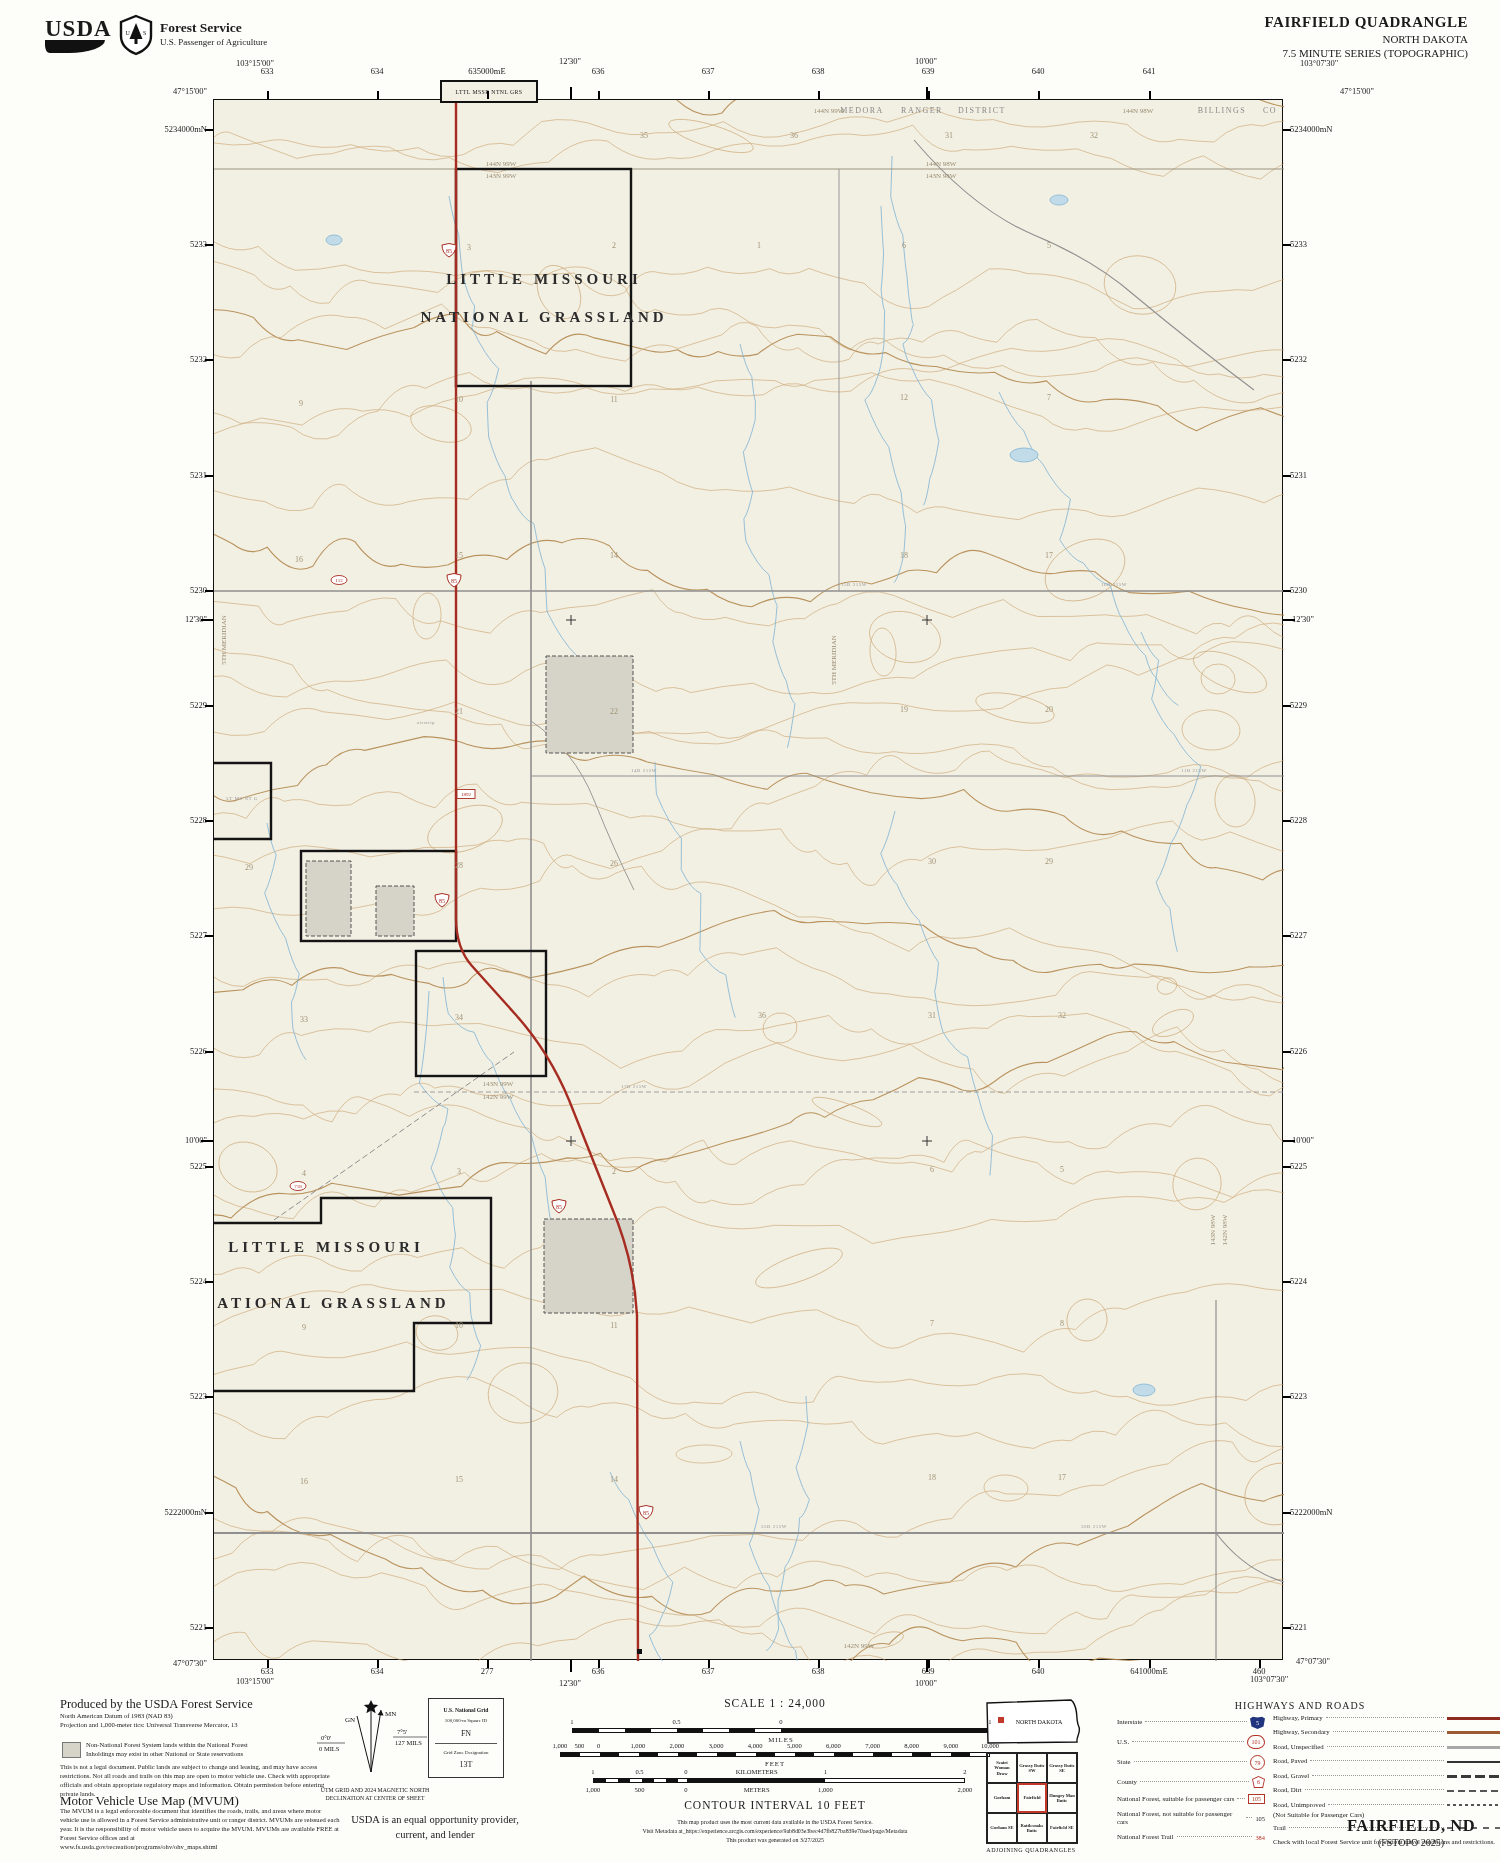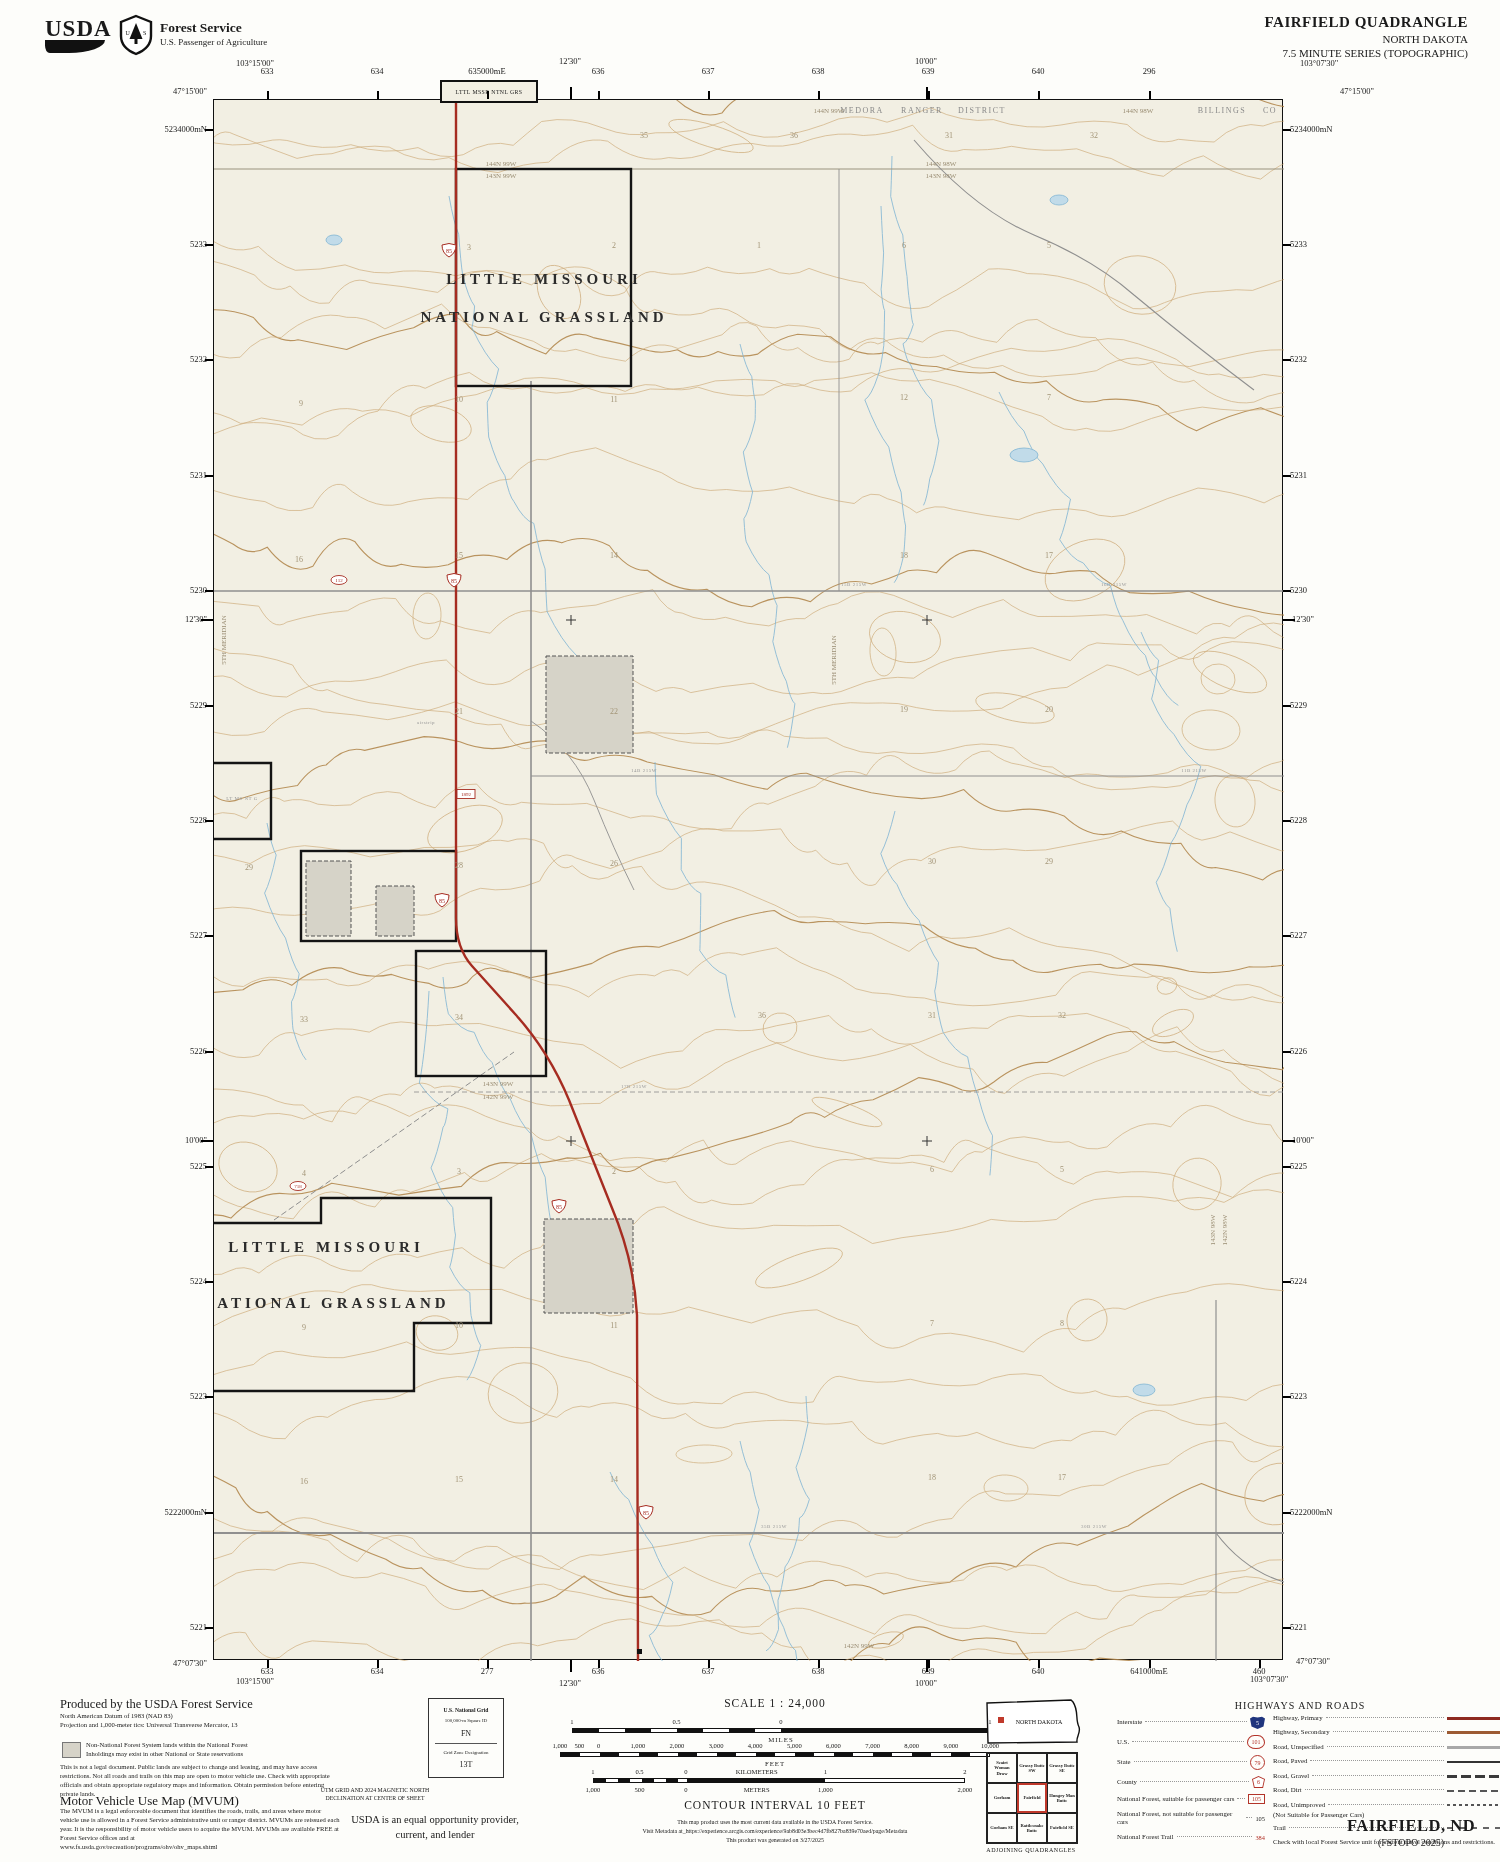--- a/index.html
+++ b/index.html
@@ -386,20 +386,37 @@
   <div class="swatch" style="left:62px;top:1742px;"></div>
   <div class="abs f-small" style="left:86px;top:1741px;width:260px;">
     <div>Non-National Forest System lands within the National Forest</div>
     <div>Inholdings may exist in other National or State reservations</div>
   </div>
   <div class="abs f-small" style="left:60px;top:1763px;width:280px;">This is not a legal document. Public lands are subject to change and leasing, and may have access restrictions. Not all roads and trails on this map are open to motor vehicle use. Check with appropriate officials and obtain appropriate regulatory maps and information. Obtain permission before entering private lands.</div>
   <div class="abs" style="left:60px;top:1793px;font-size:13px;">Motor Vehicle Use Map (MVUM)</div>
   <div class="abs f-small" style="left:60px;top:1807px;width:280px;">The MVUM is a legal enforceable document that identifies the roads, trails, and areas where motor vehicle use is allowed in a Forest Service administrative unit or ranger district. MVUMs are reissued each year. It is the responsibility of motor vehicle users to acquire the MVUM. MVUMs are available FREE at Forest Service offices and at</div>
   <div class="abs f-small" style="left:60px;top:1843px;width:280px;">www.fs.usda.gov/recreation/programs/ohv/ohv_maps.shtml</div>
 
+  <div class="abs" style="left:305px;top:1694px;">
+    <svg width="140" height="92" viewBox="0 0 140 92">
+      <line x1="66" y1="78" x2="66" y2="14" stroke="#111" stroke-width="1"></line>
+      <path d="M66 6 l2.2 4.6 5 .4 -3.8 3.3 1.2 4.9 -4.6-2.7 -4.6 2.7 1.2-4.9 -3.8-3.3 5-.4 Z" fill="#111"></path>
+      <line x1="66" y1="78" x2="76" y2="16" stroke="#111" stroke-width="1"></line>
+      <path d="M76 16 l-3.4 5 6 .4 Z" fill="#111"></path>
+      <line x1="66" y1="78" x2="52" y2="22" stroke="#111" stroke-width="1"></line>
+      <text x="80" y="22" font-size="7" fill="#111">MN</text>
+      <text x="40" y="28" font-size="7" fill="#111">GN</text>
+      <text x="16" y="46" font-size="6.5" fill="#111" id="decl-ldeg">0°0'</text>
+      <line x1="12" y1="49" x2="40" y2="49" stroke="#111" stroke-width="0.6"></line>
+      <text x="14" y="57" font-size="6.5" fill="#111" id="decl-lmils">0 MILS</text>
+      <text x="92" y="40" font-size="6.5" fill="#111" id="decl-rdeg">7°5'</text>
+      <line x1="88" y1="43" x2="122" y2="43" stroke="#111" stroke-width="0.6"></line>
+      <text x="90" y="51" font-size="6.5" fill="#111" id="decl-rmils">127 MILS</text>
+    </svg>
+  </div>
   <div class="decl-cap" style="left:290px;top:1786px;width:170px;">
     <div>UTM GRID AND 2024 MAGNETIC NORTH</div>
     <div>DECLINATION AT CENTER OF SHEET</div>
   </div>
 
   <div class="usng">
     <div class="t1">U.S. National Grid</div>
     <div class="t2">100,000-m Square ID</div>
     <div class="v">FN</div>
     <hr>
@@ -566,21 +583,21 @@
     <div class="coord cx" style="left: 598px; top: 66px;">636</div>
     <div class="tick" style="left: 598px; top: 91px; width: 1.5px; height: 8px;"></div>
     <div class="coord cx" style="left: 708px; top: 66px;">637</div>
     <div class="tick" style="left: 708px; top: 91px; width: 1.5px; height: 8px;"></div>
     <div class="coord cx" style="left: 818px; top: 66px;">638</div>
     <div class="tick" style="left: 818px; top: 91px; width: 1.5px; height: 8px;"></div>
     <div class="coord cx" style="left: 928px; top: 66px;">639</div>
     <div class="tick" style="left: 928px; top: 91px; width: 1.5px; height: 8px;"></div>
     <div class="coord cx" style="left: 1038px; top: 66px;">640</div>
     <div class="tick" style="left: 1038px; top: 91px; width: 1.5px; height: 8px;"></div>
-    <div class="coord cx" style="left: 1149px; top: 66px;">296</div>
+    <div class="coord cx" style="left: 1149px; top: 66px;">641</div>
     <div class="tick" style="left: 1149px; top: 91px; width: 1.5px; height: 8px;"></div>
     <div class="coord cx" style="left: 267px; top: 1666px;">633</div>
     <div class="tick" style="left: 267px; top: 1660px; width: 1.5px; height: 8px;"></div>
     <div class="coord cx" style="left: 377px; top: 1666px;">634</div>
     <div class="tick" style="left: 377px; top: 1660px; width: 1.5px; height: 8px;"></div>
     <div class="coord cx" style="left: 487px; top: 1666px;">277</div>
     <div class="tick" style="left: 487px; top: 1660px; width: 1.5px; height: 8px;"></div>
     <div class="coord cx" style="left: 598px; top: 1666px;">636</div>
     <div class="tick" style="left: 598px; top: 1660px; width: 1.5px; height: 8px;"></div>
     <div class="coord cx" style="left: 708px; top: 1666px;">637</div>

